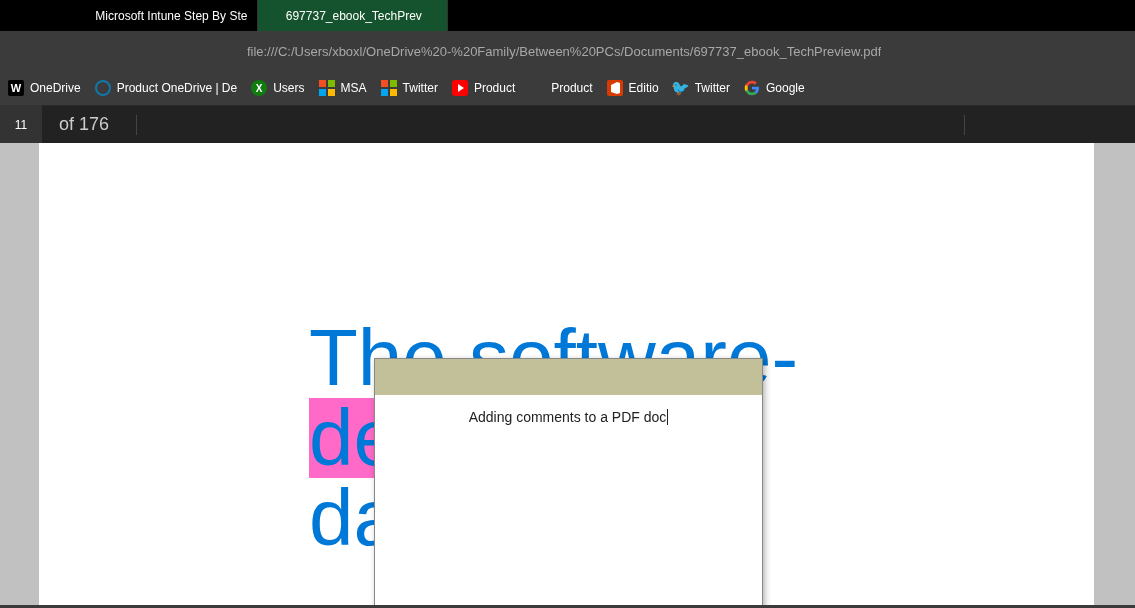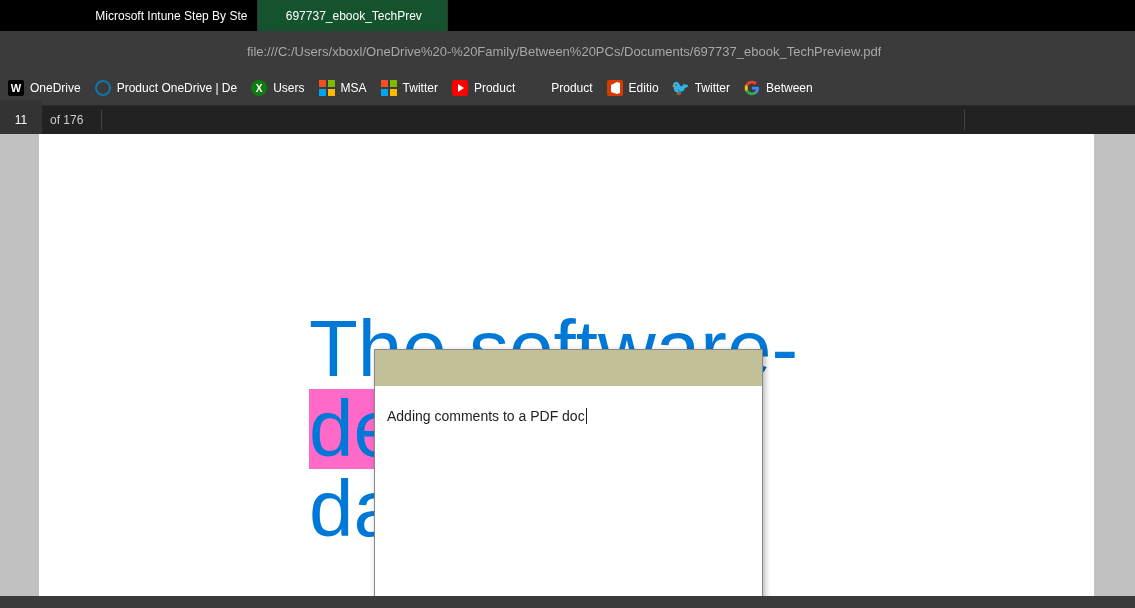--- a/index.html
+++ b/index.html
@@ -17,35 +17,35 @@
   .mdl{font-family:"Segoe MDL2 Assets";}
   .navbar{height:40px;background:#3b3b3b;display:flex;align-items:center;padding:0 6px;gap:16px;}
   .navbar .nbtn{width:36px;height:40px;display:flex;align-items:center;justify-content:center;font-family:"Segoe MDL2 Assets";font-size:15px;color:#ccc;}
   .navbar .nbtn.dim{color:#6d6d6d;}
   .addr{flex:1;display:flex;align-items:center;height:32px;margin:0 6px;padding:0 8px;color:#a8a8a8;font-size:13px;gap:8px;overflow:hidden;white-space:nowrap;}
   .addr .url{overflow:hidden;text-overflow:ellipsis;}
   .rbtns{display:flex;}
   .bookbar{height:34px;background:#3b3b3b;border-bottom:1px solid #2a2a2a;display:flex;align-items:center;padding:0 8px;gap:14px;}
   .bk{display:flex;align-items:center;gap:6px;color:#fff;font-size:12px;cursor:default;}
   .bk .fav{width:16px;height:16px;display:flex;align-items:center;justify-content:center;font-size:11px;font-weight:bold;border-radius:2px;}
-  .pdfbar{height:28px;background:#222;display:flex;align-items:center;color:#999;}
+  .pdfbar{height:37px;background:#222;display:flex;align-items:center;color:#999;}
   .pagebox{width:42px;height:40px;background:#333;display:flex;align-items:center;justify-content:center;color:#fff;font-size:12px;}
-  .oftotal{padding:0 8px;font-size:12px;color:#ccc;}
+  .oftotal{padding:0 17px;font-size:18px;color:#ccc;}
   .sep{width:1px;height:20px;background:#444;margin:0 10px;}
   .pdfbtn{width:40px;height:40px;display:flex;align-items:center;justify-content:center;font-family:"Segoe MDL2 Assets";font-size:14px;color:#999;}
   .spacer{flex:1;}
   .content{position:relative;height:462px;background:#c1c1c1;overflow:hidden;}
   .page{position:absolute;left:39px;top:0;width:1055px;height:600px;background:#fff;}
   .heading{position:absolute;left:270px;top:175px;font-size:80px;line-height:80px;font-weight:300;color:#0078d7;letter-spacing:0px;}
   .heading .l1{white-space:nowrap;}
   .highlight{display:inline-block;background:#ff69c8;}
   .note{position:absolute;left:374px;top:215px;width:387px;height:288px;background:#fff;border:1px solid #888;box-shadow:2px 2px 6px rgba(0,0,0,.3);}
   .notehdr{height:36px;background:#c2c098;display:flex;align-items:center;justify-content:flex-end;padding:0 12px;}
   .notehdr .chk{font-family:"Segoe MDL2 Assets";color:#333;font-size:14px;}
-  .notebody{padding:22px 12px;color:#222;font-size:14px;}
+  .notebody{padding:14px 12px;color:#222;font-size:14px;text-align:center;}
   .cursor{border-right:1px solid #222;padding-right:1px;}
   svg.colored{display:block;}
 </style>
 </head>
 <body>
 
 <div class="titlebar">
   <div class="icon mdl"></div>
   <div class="icon mdl"></div>
   <div class="tabs">
@@ -149,21 +149,21 @@
   </div>
   <div class="bk">
     <span class="fav">
         <svg width="16" height="16" viewBox="0 0 48 48">
           <path fill="#4285F4" d="M45 24.5c0-1.6-.1-3.1-.4-4.5H24v8.5h11.8c-.5 2.8-2 5.1-4.3 6.7v5.6h7C42.6 37 45 31.3 45 24.5z"></path>
           <path fill="#34A853" d="M24 46c5.9 0 10.8-1.9 14.4-5.2l-7-5.6c-2 1.3-4.5 2.1-7.4 2.1-5.7 0-10.5-3.8-12.2-9H4.6v5.7C8.2 41.1 15.5 46 24 46z"></path>
           <path fill="#FBBC05" d="M11.8 28.3c-.4-1.3-.7-2.8-.7-4.3s.2-3 .7-4.3v-5.7H4.6C3 17.1 2 20.4 2 24s1 6.9 2.6 10l7.2-5.7z"></path>
           <path fill="#EA4335" d="M24 10.7c3.2 0 6.1 1.1 8.4 3.3l6.3-6.3C34.8 4 29.9 2 24 2 15.5 2 8.2 6.9 4.6 14l7.2 5.7c1.7-5.2 6.5-9 12.2-9z"></path>
         </svg>
       </span>
-    <span>Between</span>
+    <span>Google</span>
   </div>
 </div>
 
 <div class="pdfbar">
   <div class="pagebox">11</div>
   <div class="oftotal">of 176</div>
   <div class="sep"></div>
   <div class="pdfbtn"></div>
   <div class="pdfbtn"></div>
   <div class="spacer"></div>

